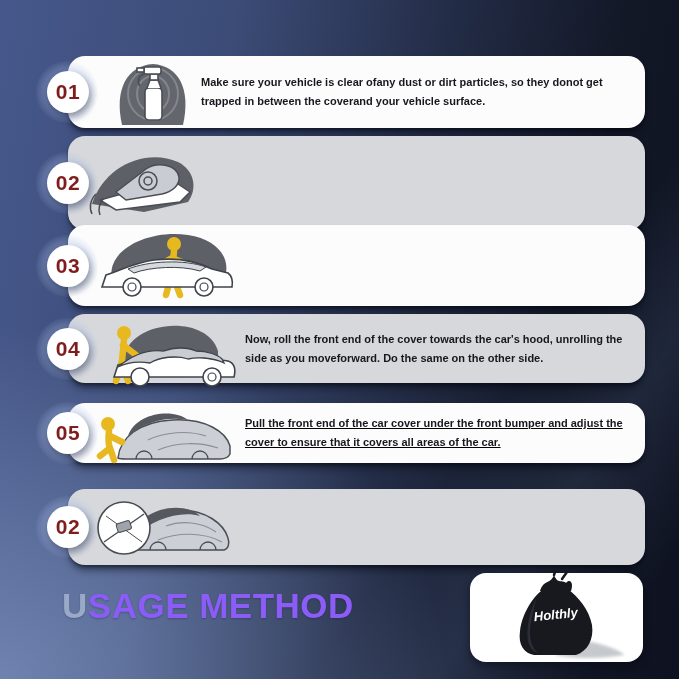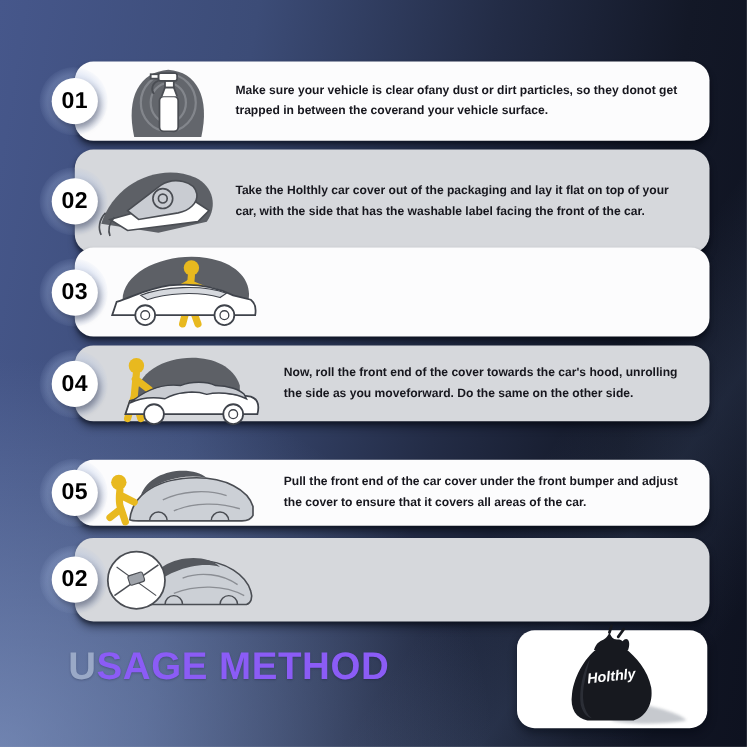--- a/index.html
+++ b/index.html
@@ -15,40 +15,40 @@
     position:absolute;left:68px;width:577px;border-radius:17px;
     display:flex;align-items:center;
     box-shadow:0 7px 9px -3px rgba(3,6,15,0.6), 0 2px 3px rgba(3,6,15,0.3);
   }
   .bg-white{background:#fcfcfd;}
   .bg-gray{background:#d6d8dc;}
   .p1{top:56px;height:72px;}
   .p2{top:136px;height:94px;}
   .p3{top:225px;height:81px;}
   .p4{top:314px;height:69px;}
-  .p5{top:418px;height:60px;}
+  .p5{top:403px;height:60px;text-decoration:underline;}
   .p6{top:489px;height:76px;}
   .halo{
     position:absolute;left:-32px;top:50%;transform:translateY(-50%);
     width:62px;height:62px;border-radius:50%;
     background:radial-gradient(circle, rgba(168,188,228,0.55) 0%, rgba(168,188,228,0.28) 55%, rgba(168,188,228,0) 74%);
   }
   .badge{
     position:absolute;left:-21px;top:50%;transform:translateY(-50%);
     width:42px;height:42px;border-radius:50%;background:#ffffff;
     display:flex;align-items:center;justify-content:center;
     box-shadow:2px 4px 7px rgba(10,16,38,0.4);
-    font-size:21px;font-weight:bold;color:#000000;letter-spacing:0.5px;
+    font-size:21px;font-weight:bold;color:#7f1d1d;letter-spacing:0.5px;
   }
   .icon{position:absolute;top:50%;transform:translateY(-50%);}
   .i1{left:26px;}
   .i2{left:16px;}
   .i3,.i4,.i5,.i6{left:22px;}
   .txt{
-    margin:18px;font-size:11px;font-weight:bold;line-height:19px;color:#17171e;
+    margin:5px;font-size:11px;font-weight:bold;line-height:19px;color:#17171e;
     padding-right:10px;
   }
   .t1,.t2{padding-left:128px;}
   .t3,.t4,.t5,.t6{padding-left:172px;}
   .footer{position:absolute;left:62px;top:586px;}
   .usage-title{
     margin:0;font-size:35px;font-weight:800;color:#8b5cf6;letter-spacing:0.5px;
     text-shadow:0 1px 2px rgba(10,16,38,0.25);
   }
   .usage-title::first-letter{color:#9aa9c7;}
@@ -98,21 +98,20 @@
     <svg width="128" height="78" viewBox="0 0 128 78">
       <path d="M8,62 C20,24 62,6 94,20 C110,28 114,46 104,60 L60,70 Z" fill="#5d6066"></path>
       <path d="M16,58 L88,38 L106,50 L96,60 L32,68 Z" fill="#ffffff" stroke="#4a4d53" stroke-width="1.5"></path>
       <path d="M32,50 L62,27 C74,19 93,23 95,35 C96,43 88,50 78,52 L42,58 Z" fill="#c9ccd2" stroke="#4a4d53" stroke-width="1.5"></path>
       <circle cx="64" cy="39" r="9" fill="none" stroke="#4a4d53" stroke-width="1.5"></circle>
       <circle cx="64" cy="39" r="4" fill="none" stroke="#4a4d53" stroke-width="1.5"></circle>
       <path d="M12,52 C6,58 5,66 8,72" fill="none" stroke="#4a4d53" stroke-width="1.5"></path>
       <path d="M20,56 C15,61 14,68 16,73" fill="none" stroke="#4a4d53" stroke-width="1.5"></path>
     </svg>
   </div>
-  <p class="txt t2">Take the Holthly car cover out of the packaging and lay it flat on top of your car, with the side that has the washable label facing the front of the car.</p>
 </section>
 
 <section class="card bg-white p3">
   <div class="halo"></div>
   <div class="badge">
     <span>03</span>
   </div>
   <div class="icon i3">
     <svg width="152" height="78" viewBox="0 0 152 78">
       <path d="M22,54 C16,24 60,4 98,10 C130,15 142,36 134,54 Z" fill="#5d6066"></path>

